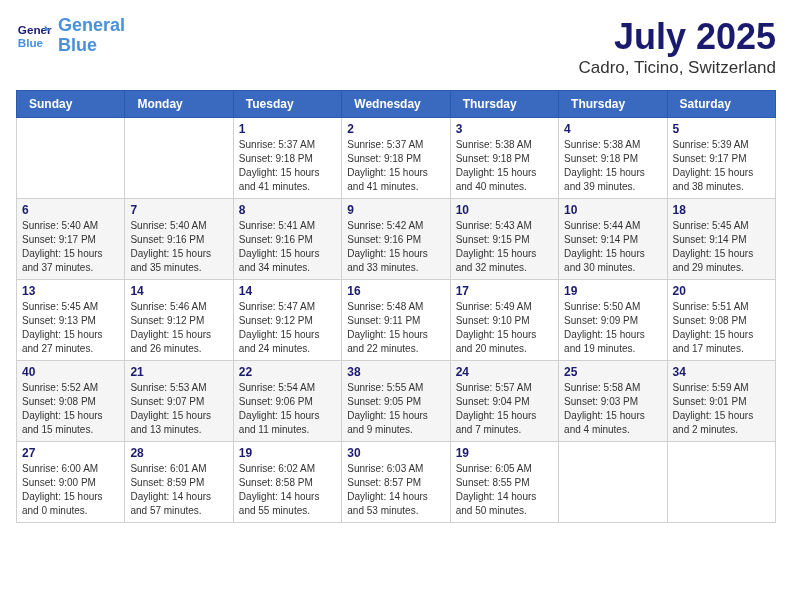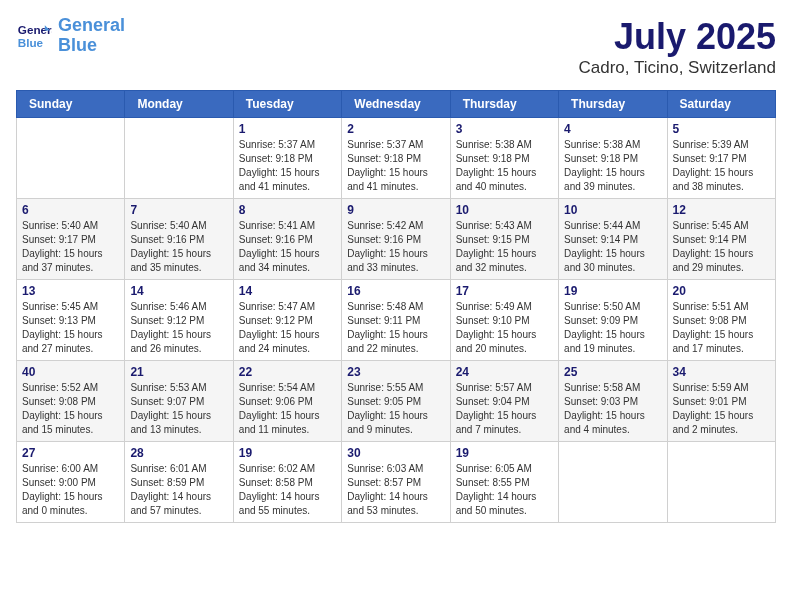--- a/index.html
+++ b/index.html
@@ -168,21 +168,21 @@
         </td>
         <td>
           <span class="day-number">10</span>
 <div class="day-info">Sunrise: 5:43 AM<br>Sunset: 9:15 PM<br>Daylight: 15 hours and 32 minutes.</div>
         </td>
         <td>
           <span class="day-number">10</span>
 <div class="day-info">Sunrise: 5:44 AM<br>Sunset: 9:14 PM<br>Daylight: 15 hours and 30 minutes.</div>
         </td>
         <td>
-          <span class="day-number">12</span>
+          <span class="day-number">18</span>
 <div class="day-info">Sunrise: 5:45 AM<br>Sunset: 9:14 PM<br>Daylight: 15 hours and 29 minutes.</div>
         </td>
       </tr>
       <tr>
         <td>
           <span class="day-number">13</span>
 <div class="day-info">Sunrise: 5:45 AM<br>Sunset: 9:13 PM<br>Daylight: 15 hours and 27 minutes.</div>
         </td>
         <td>
           <span class="day-number">14</span>
@@ -216,21 +216,21 @@
         </td>
         <td>
           <span class="day-number">21</span>
 <div class="day-info">Sunrise: 5:53 AM<br>Sunset: 9:07 PM<br>Daylight: 15 hours and 13 minutes.</div>
         </td>
         <td>
           <span class="day-number">22</span>
 <div class="day-info">Sunrise: 5:54 AM<br>Sunset: 9:06 PM<br>Daylight: 15 hours and 11 minutes.</div>
         </td>
         <td>
-          <span class="day-number">23</span>
+          <span class="day-number">38</span>
 <div class="day-info">Sunrise: 5:55 AM<br>Sunset: 9:05 PM<br>Daylight: 15 hours and 9 minutes.</div>
         </td>
         <td>
           <span class="day-number">24</span>
 <div class="day-info">Sunrise: 5:57 AM<br>Sunset: 9:04 PM<br>Daylight: 15 hours and 7 minutes.</div>
         </td>
         <td>
           <span class="day-number">25</span>
 <div class="day-info">Sunrise: 5:58 AM<br>Sunset: 9:03 PM<br>Daylight: 15 hours and 4 minutes.</div>
         </td>

